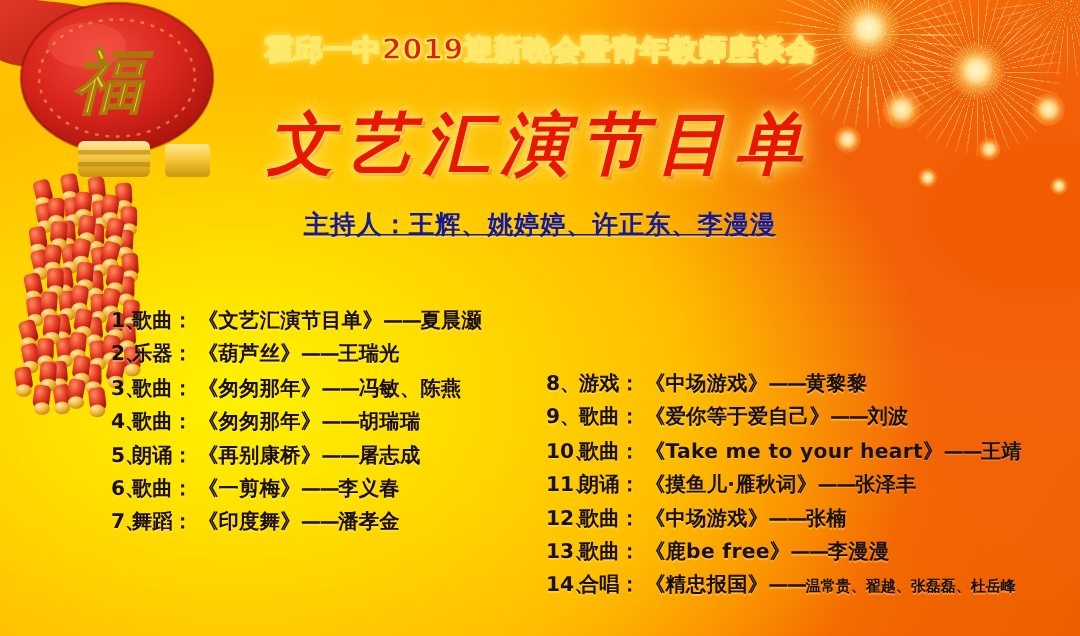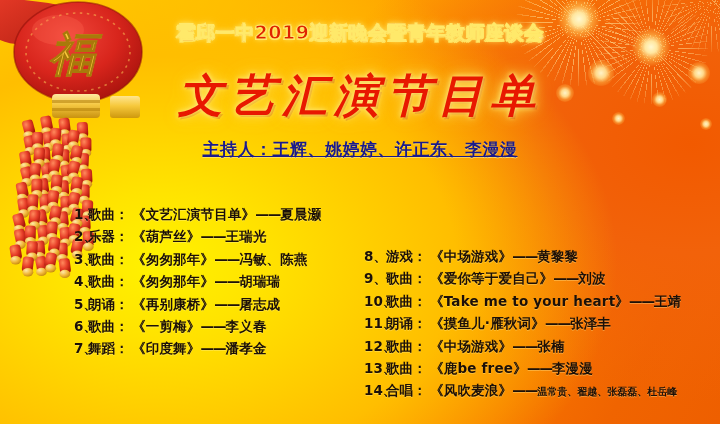--- a/index.html
+++ b/index.html
@@ -332,17 +332,17 @@
         <div class="item"><span class="idx">6、</span><span class="kind">歌曲：</span><span class="work">《一剪梅》</span><span class="dash">——</span><span class="who">李义春</span></div>
         <div class="item"><span class="idx">7、</span><span class="kind">舞蹈：</span><span class="work">《印度舞》</span><span class="dash">——</span><span class="who">潘孝金</span></div>
       </div>
     <div class="col col-right" id="col-right">
         <div class="item"><span class="idx">8、</span><span class="kind">游戏：</span><span class="work">《中场游戏》</span><span class="dash">——</span><span class="who">黄黎黎</span></div>
         <div class="item"><span class="idx">9、</span><span class="kind">歌曲：</span><span class="work">《爱你等于爱自己》</span><span class="dash">——</span><span class="who">刘波</span></div>
         <div class="item"><span class="idx">10、</span><span class="kind">歌曲：</span><span class="work">《Take me to your heart》</span><span class="dash">——</span><span class="who">王靖</span></div>
         <div class="item"><span class="idx">11、</span><span class="kind">朗诵：</span><span class="work">《摸鱼儿·雁秋词》</span><span class="dash">——</span><span class="who">张泽丰</span></div>
         <div class="item"><span class="idx">12、</span><span class="kind">歌曲：</span><span class="work">《中场游戏》</span><span class="dash">——</span><span class="who">张楠</span></div>
         <div class="item"><span class="idx">13、</span><span class="kind">歌曲：</span><span class="work">《鹿be free》</span><span class="dash">——</span><span class="who">李漫漫</span></div>
-        <div class="item small"><span class="idx">14、</span><span class="kind">合唱：</span><span class="work">《风吹麦浪》</span><span class="dash">——</span><span class="who">温常贵、翟越、张磊磊、杜岳峰</span></div>
+        <div class="item small"><span class="idx">14、</span><span class="kind">合唱：</span><span class="work">《精忠报国》</span><span class="dash">——</span><span class="who">温常贵、翟越、张磊磊、杜岳峰</span></div>
       </div>
   </div>
 
 </div>
 
 </body></html>

